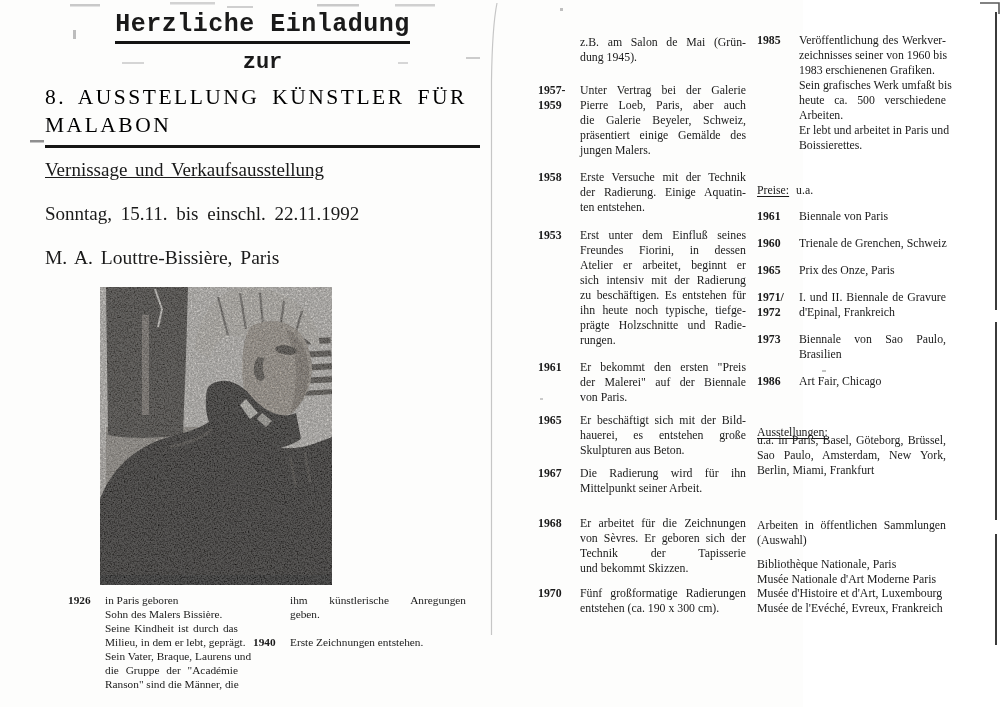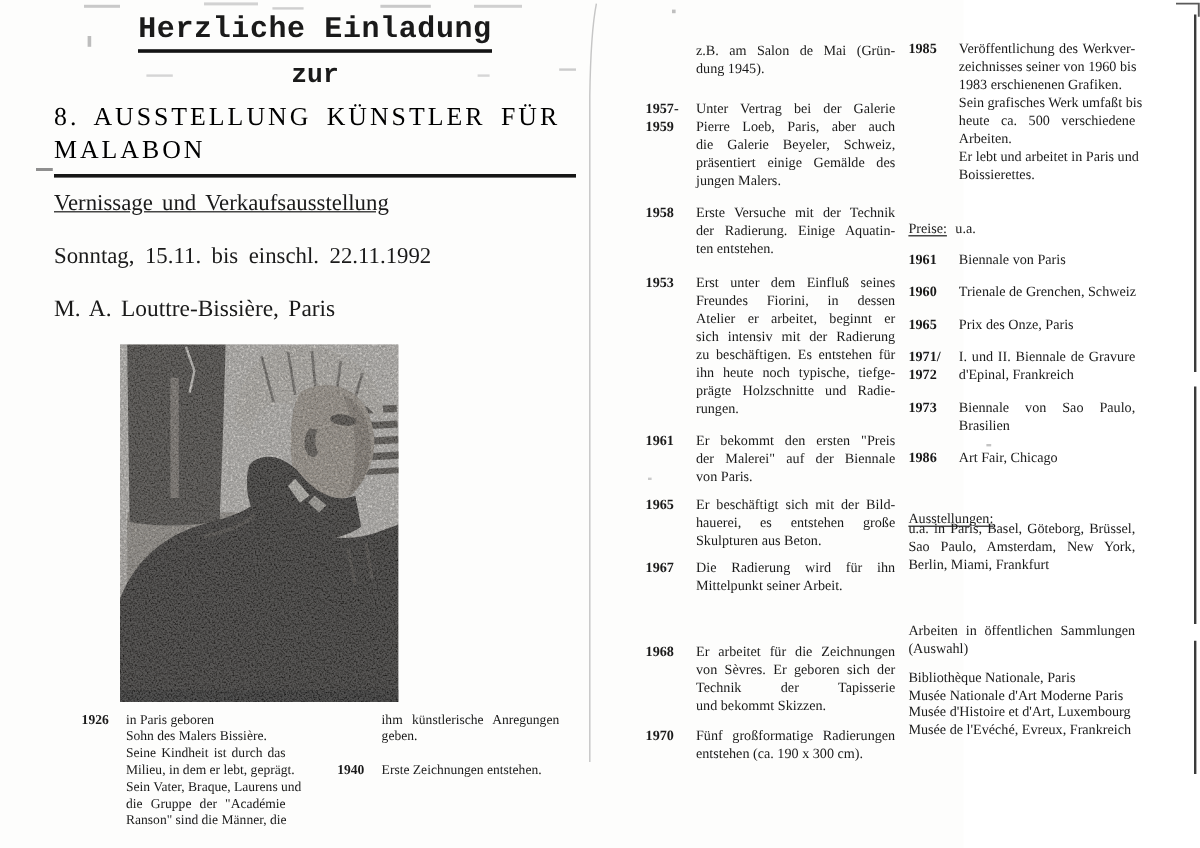--- a/index.html
+++ b/index.html
@@ -29,31 +29,31 @@
   .entry{display:flex;align-items:flex-start;}
   .entry .year{flex:none;width:42px;white-space:nowrap;font-weight:bold;}
   .entry .text{flex:1;min-width:0;}
   .ln{text-align:justify;text-align-last:justify;white-space:nowrap;}
   .ln.last{text-align-last:left;}
 
   
   .bio-colA{position:absolute;left:23px;top:593px;width:170px;font-size:11.3px;line-height:14px;}
   .bio-colB{position:absolute;left:208px;top:593px;width:213px;font-size:11.3px;line-height:14px;}
   .bio-colA .entry .year,.bio-colB .entry .year{width:37px;}
-  .bio-colB .entry{margin-bottom:14px;margin-left:28px;}
+  .bio-colB .entry{margin-bottom:14px;}
   .bio-colB .entry:nth-child(2){margin-bottom:18px;}
 
   
   .r-col1{position:absolute;left:538px;top:35px;width:208px;font-size:11.8px;line-height:15px;}
   .r-col1 .entry{margin-bottom:12px;}
   .r-col1 .entry:nth-child(1){margin-bottom:18px;}
   .r-col1 .entry:nth-child(3){margin-bottom:13px;}
   .r-col1 .entry:nth-child(5){margin-bottom:8px;}
   .r-col1 .entry:nth-child(6){margin-bottom:8px;}
-  .r-col1 .entry:nth-child(7){margin-bottom:40px;}
+  .r-col1 .entry:nth-child(7){margin-bottom:20px;}
   .r-col1 .entry:nth-child(8){margin-bottom:10px;}
 
   .r-col2{position:absolute;left:757px;top:33px;width:189px;font-size:11.8px;line-height:15px;}
   .r-col2 .sec{position:absolute;left:0;right:0;}
   .sec-1985{top:0;}
   .sec-preise-h{top:150px;}
   .sec-preise{top:176px;}
   .sec-preise .entry{margin-bottom:12px;}
   .sec-aus-h{top:392px;}
   .sec-aus-body{top:400px;}

